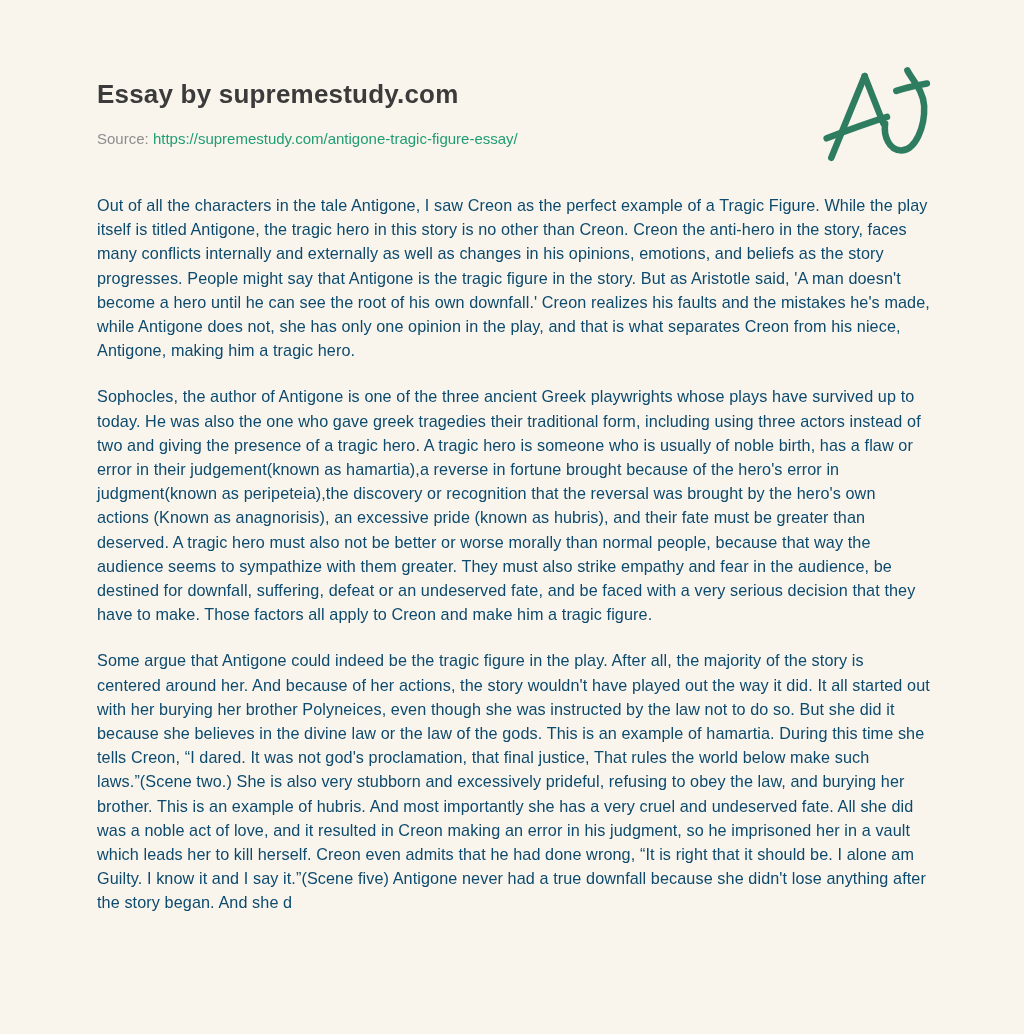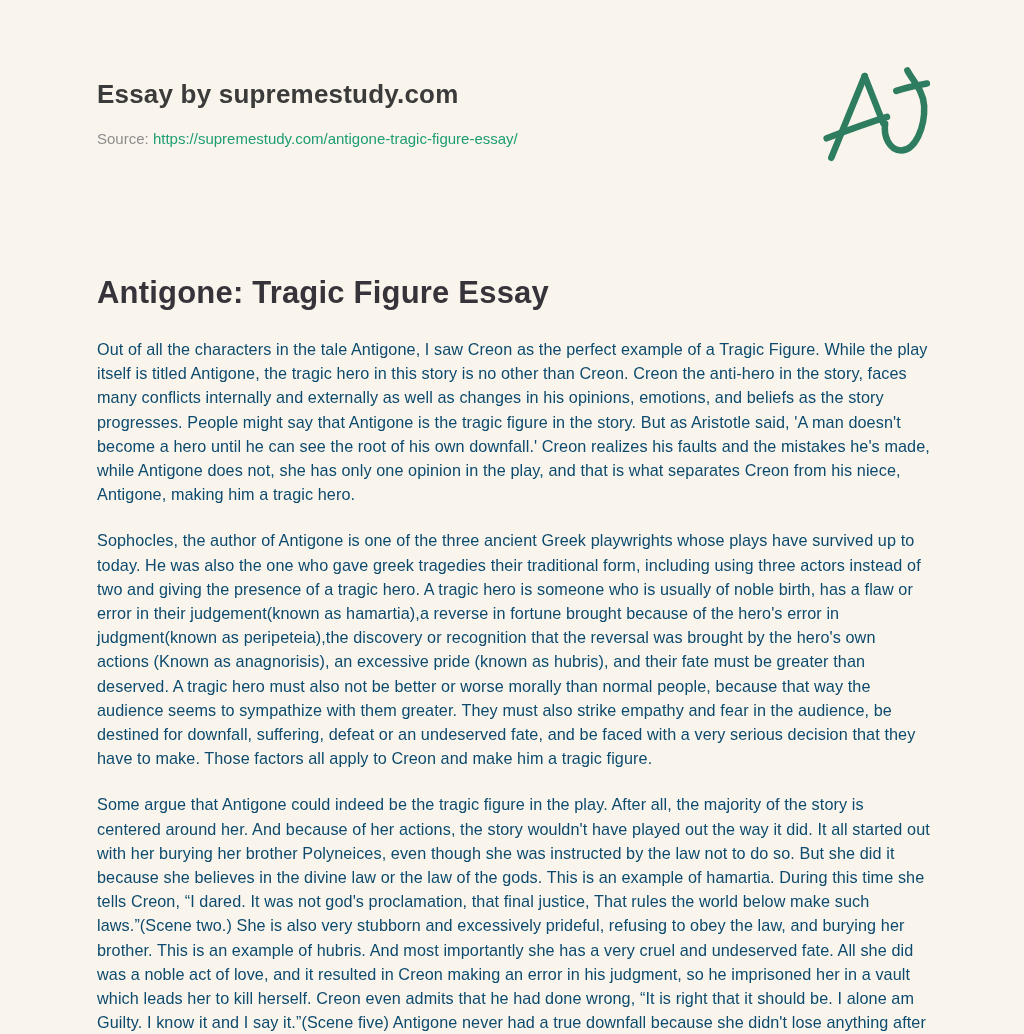--- a/index.html
+++ b/index.html
@@ -93,19 +93,18 @@
           <path d="M50 13 L70 64"></path>
           <path d="M9 80 C30 72 52 64 74 57"></path>
           <path d="M84 29 C95 25 106 23 117 21"></path>
           <path d="M96 7 C101 17 113 28 114 45 C115 67 105 94 88 93 C77 92 70 79 72 64"></path>
         </g>
       </svg>
     </div>
   </header>
 
   <main>
-    <h2 class="essay-title">Antigone: Tragic Figure Essay</h2>
     <p class="para">Out of all the characters in the tale Antigone, I saw Creon as the perfect example of a Tragic Figure. While the play itself is titled Antigone, the tragic hero in this story is no other than Creon. Creon the anti-hero in the story, faces many conflicts internally and externally as well as changes in his opinions, emotions, and beliefs as the story progresses. People might say that Antigone is the tragic figure in the story. But as Aristotle said, 'A man doesn't become a hero until he can see the root of his own downfall.' Creon realizes his faults and the mistakes he's made, while Antigone does not, she has only one opinion in the play, and that is what separates Creon from his niece, Antigone, making him a tragic hero.</p>
     <p class="para">Sophocles, the author of Antigone is one of the three ancient Greek playwrights whose plays have survived up to today. He was also the one who gave greek tragedies their traditional form, including using three actors instead of two and giving the presence of a tragic hero. A tragic hero is someone who is usually of noble birth, has a flaw or error in their judgement(known as hamartia),a reverse in fortune brought because of the hero's error in judgment(known as peripeteia),the discovery or recognition that the reversal was brought by the hero's own actions (Known as anagnorisis), an excessive pride (known as hubris), and their fate must be greater than deserved. A tragic hero must also not be better or worse morally than normal people, because that way the audience seems to sympathize with them greater. They must also strike empathy and fear in the audience, be destined for downfall, suffering, defeat or an undeserved fate, and be faced with a very serious decision that they have to make. Those factors all apply to Creon and make him a tragic figure.</p>
     <p class="para">Some argue that Antigone could indeed be the tragic figure in the play. After all, the majority of the story is centered around her. And because of her actions, the story wouldn't have played out the way it did. It all started out with her burying her brother Polyneices, even though she was instructed by the law not to do so. But she did it because she believes in the divine law or the law of the gods. This is an example of hamartia. During this time she tells Creon, “I dared. It was not god's proclamation, that final justice, That rules the world below make such laws.”(Scene two.) She is also very stubborn and excessively prideful, refusing to obey the law, and burying her brother. This is an example of hubris. And most importantly she has a very cruel and undeserved fate. All she did was a noble act of love, and it resulted in Creon making an error in his judgment, so he imprisoned her in a vault which leads her to kill herself. Creon even admits that he had done wrong, “It is right that it should be. I alone am Guilty. I know it and I say it.”(Scene five) Antigone never had a true downfall because she didn't lose anything after the story began. And she d</p>
   </main>
 
 </div>
 
 </body></html>

